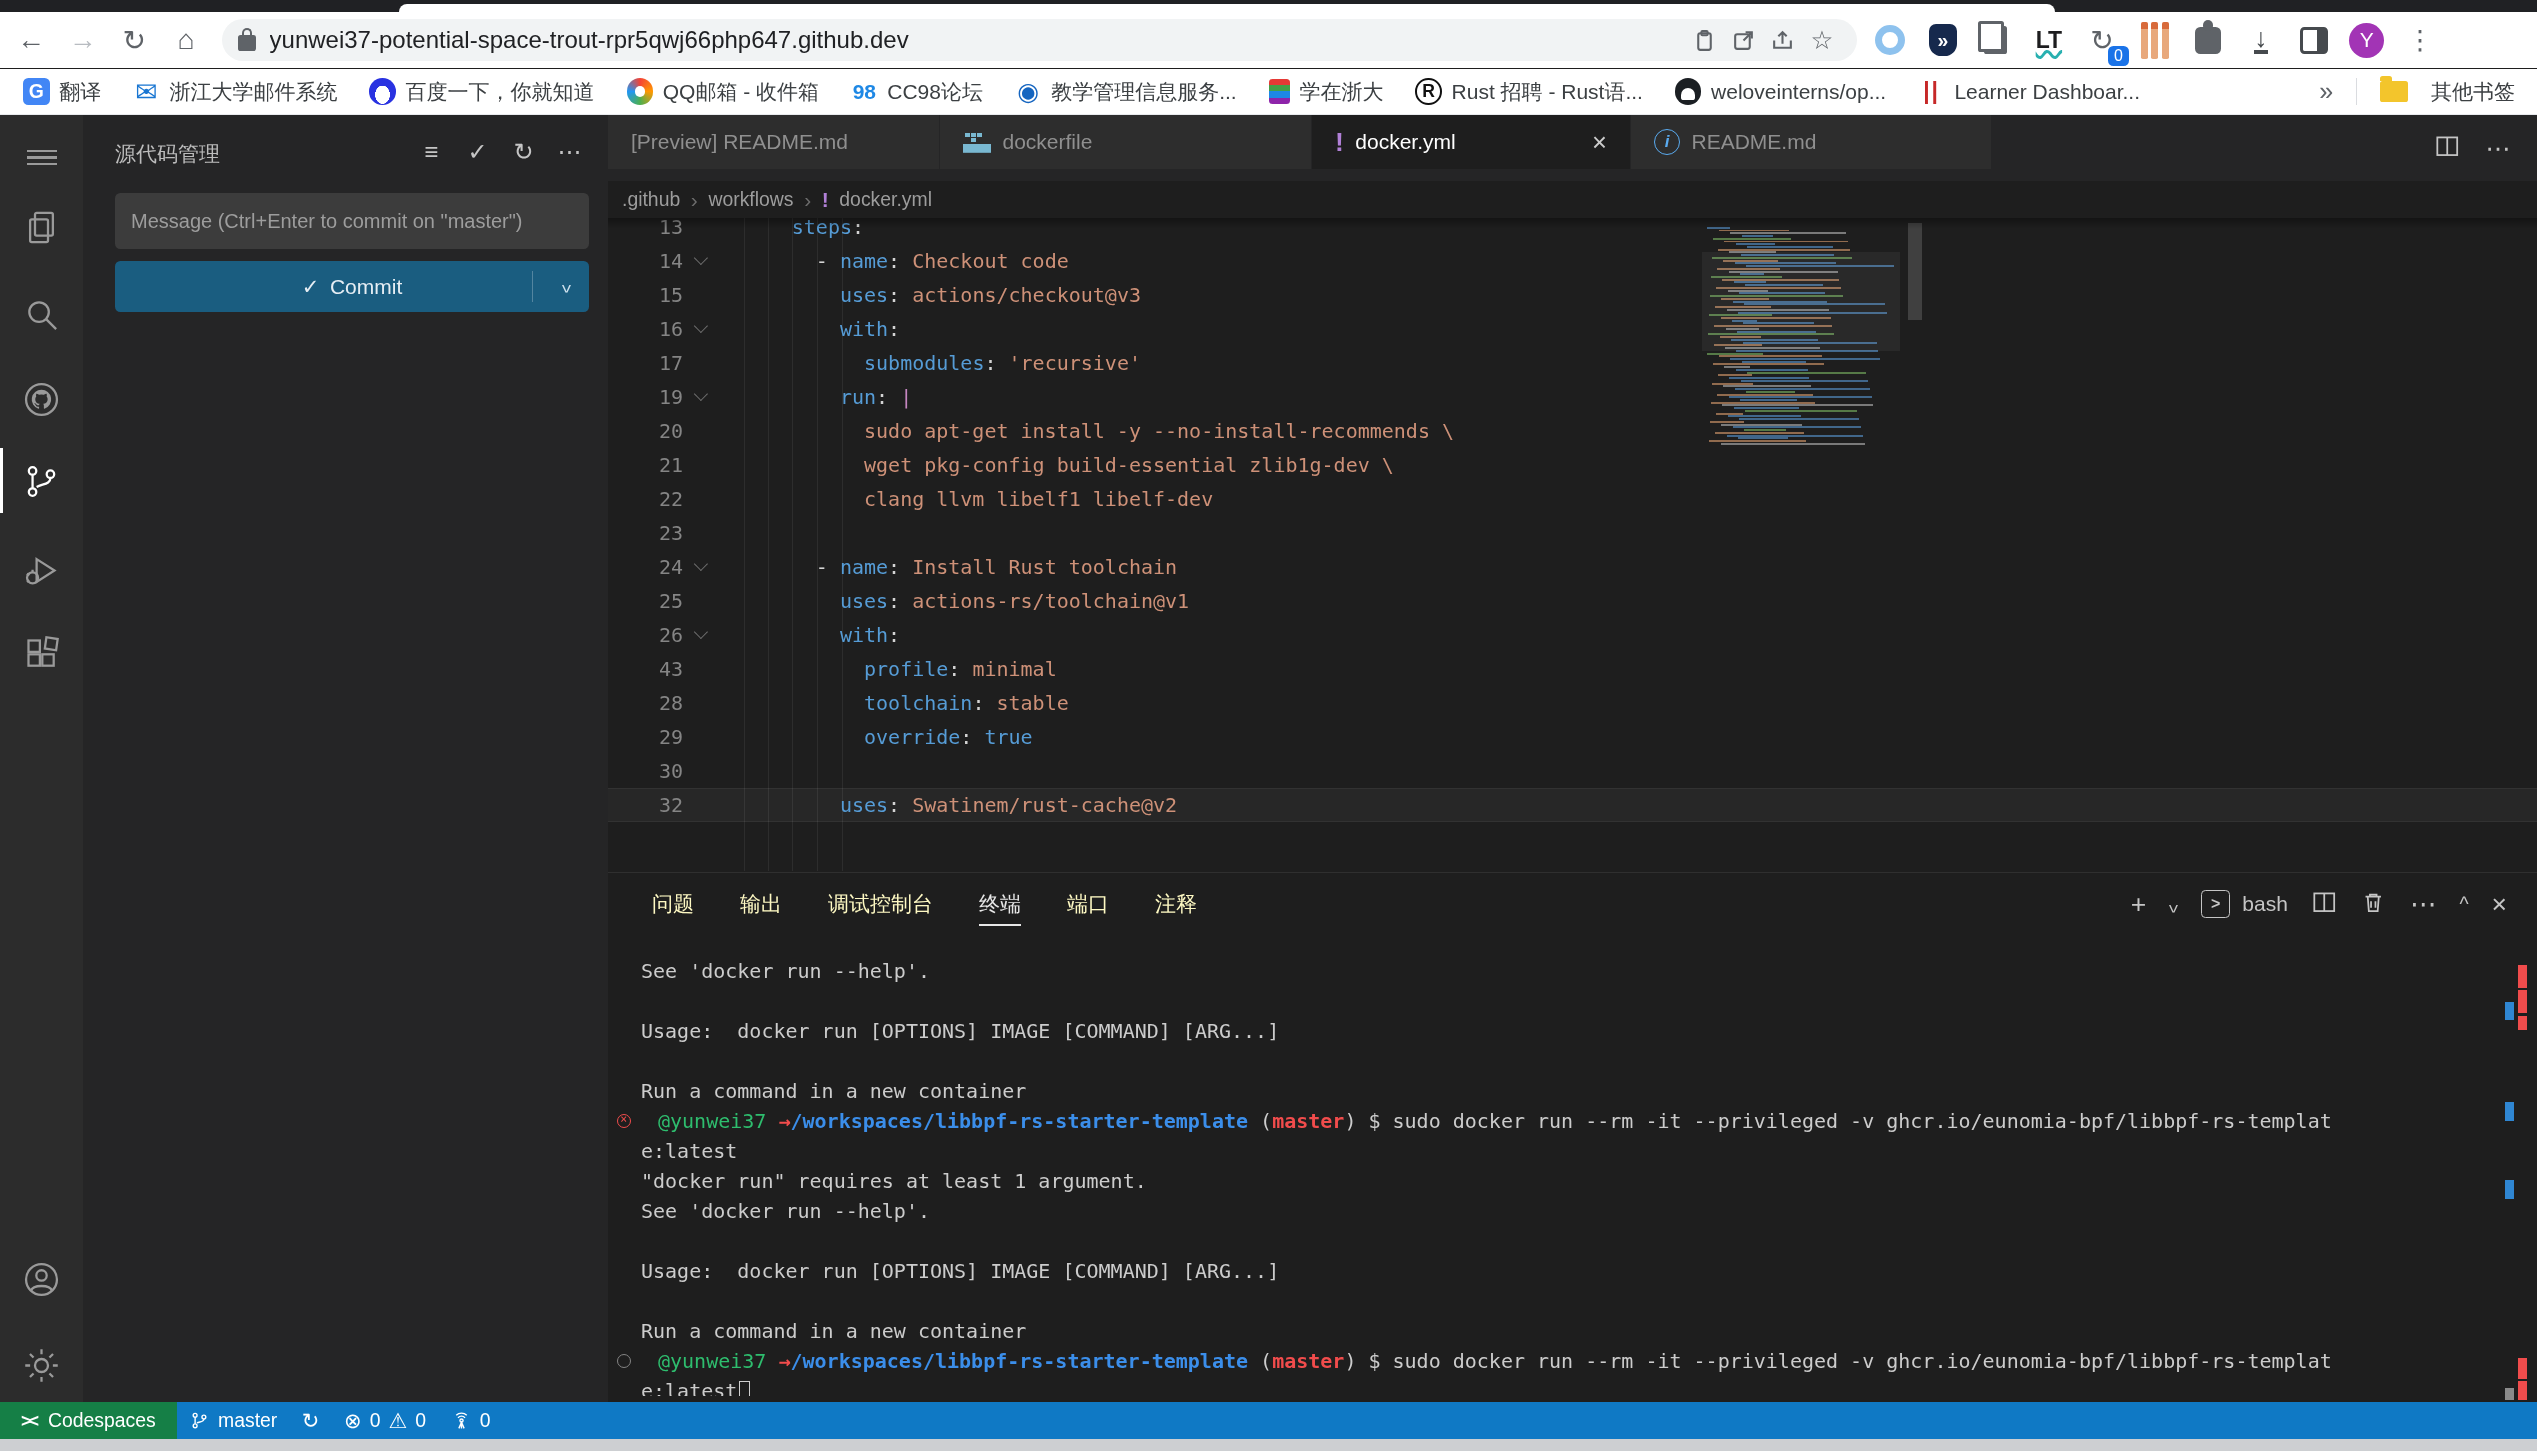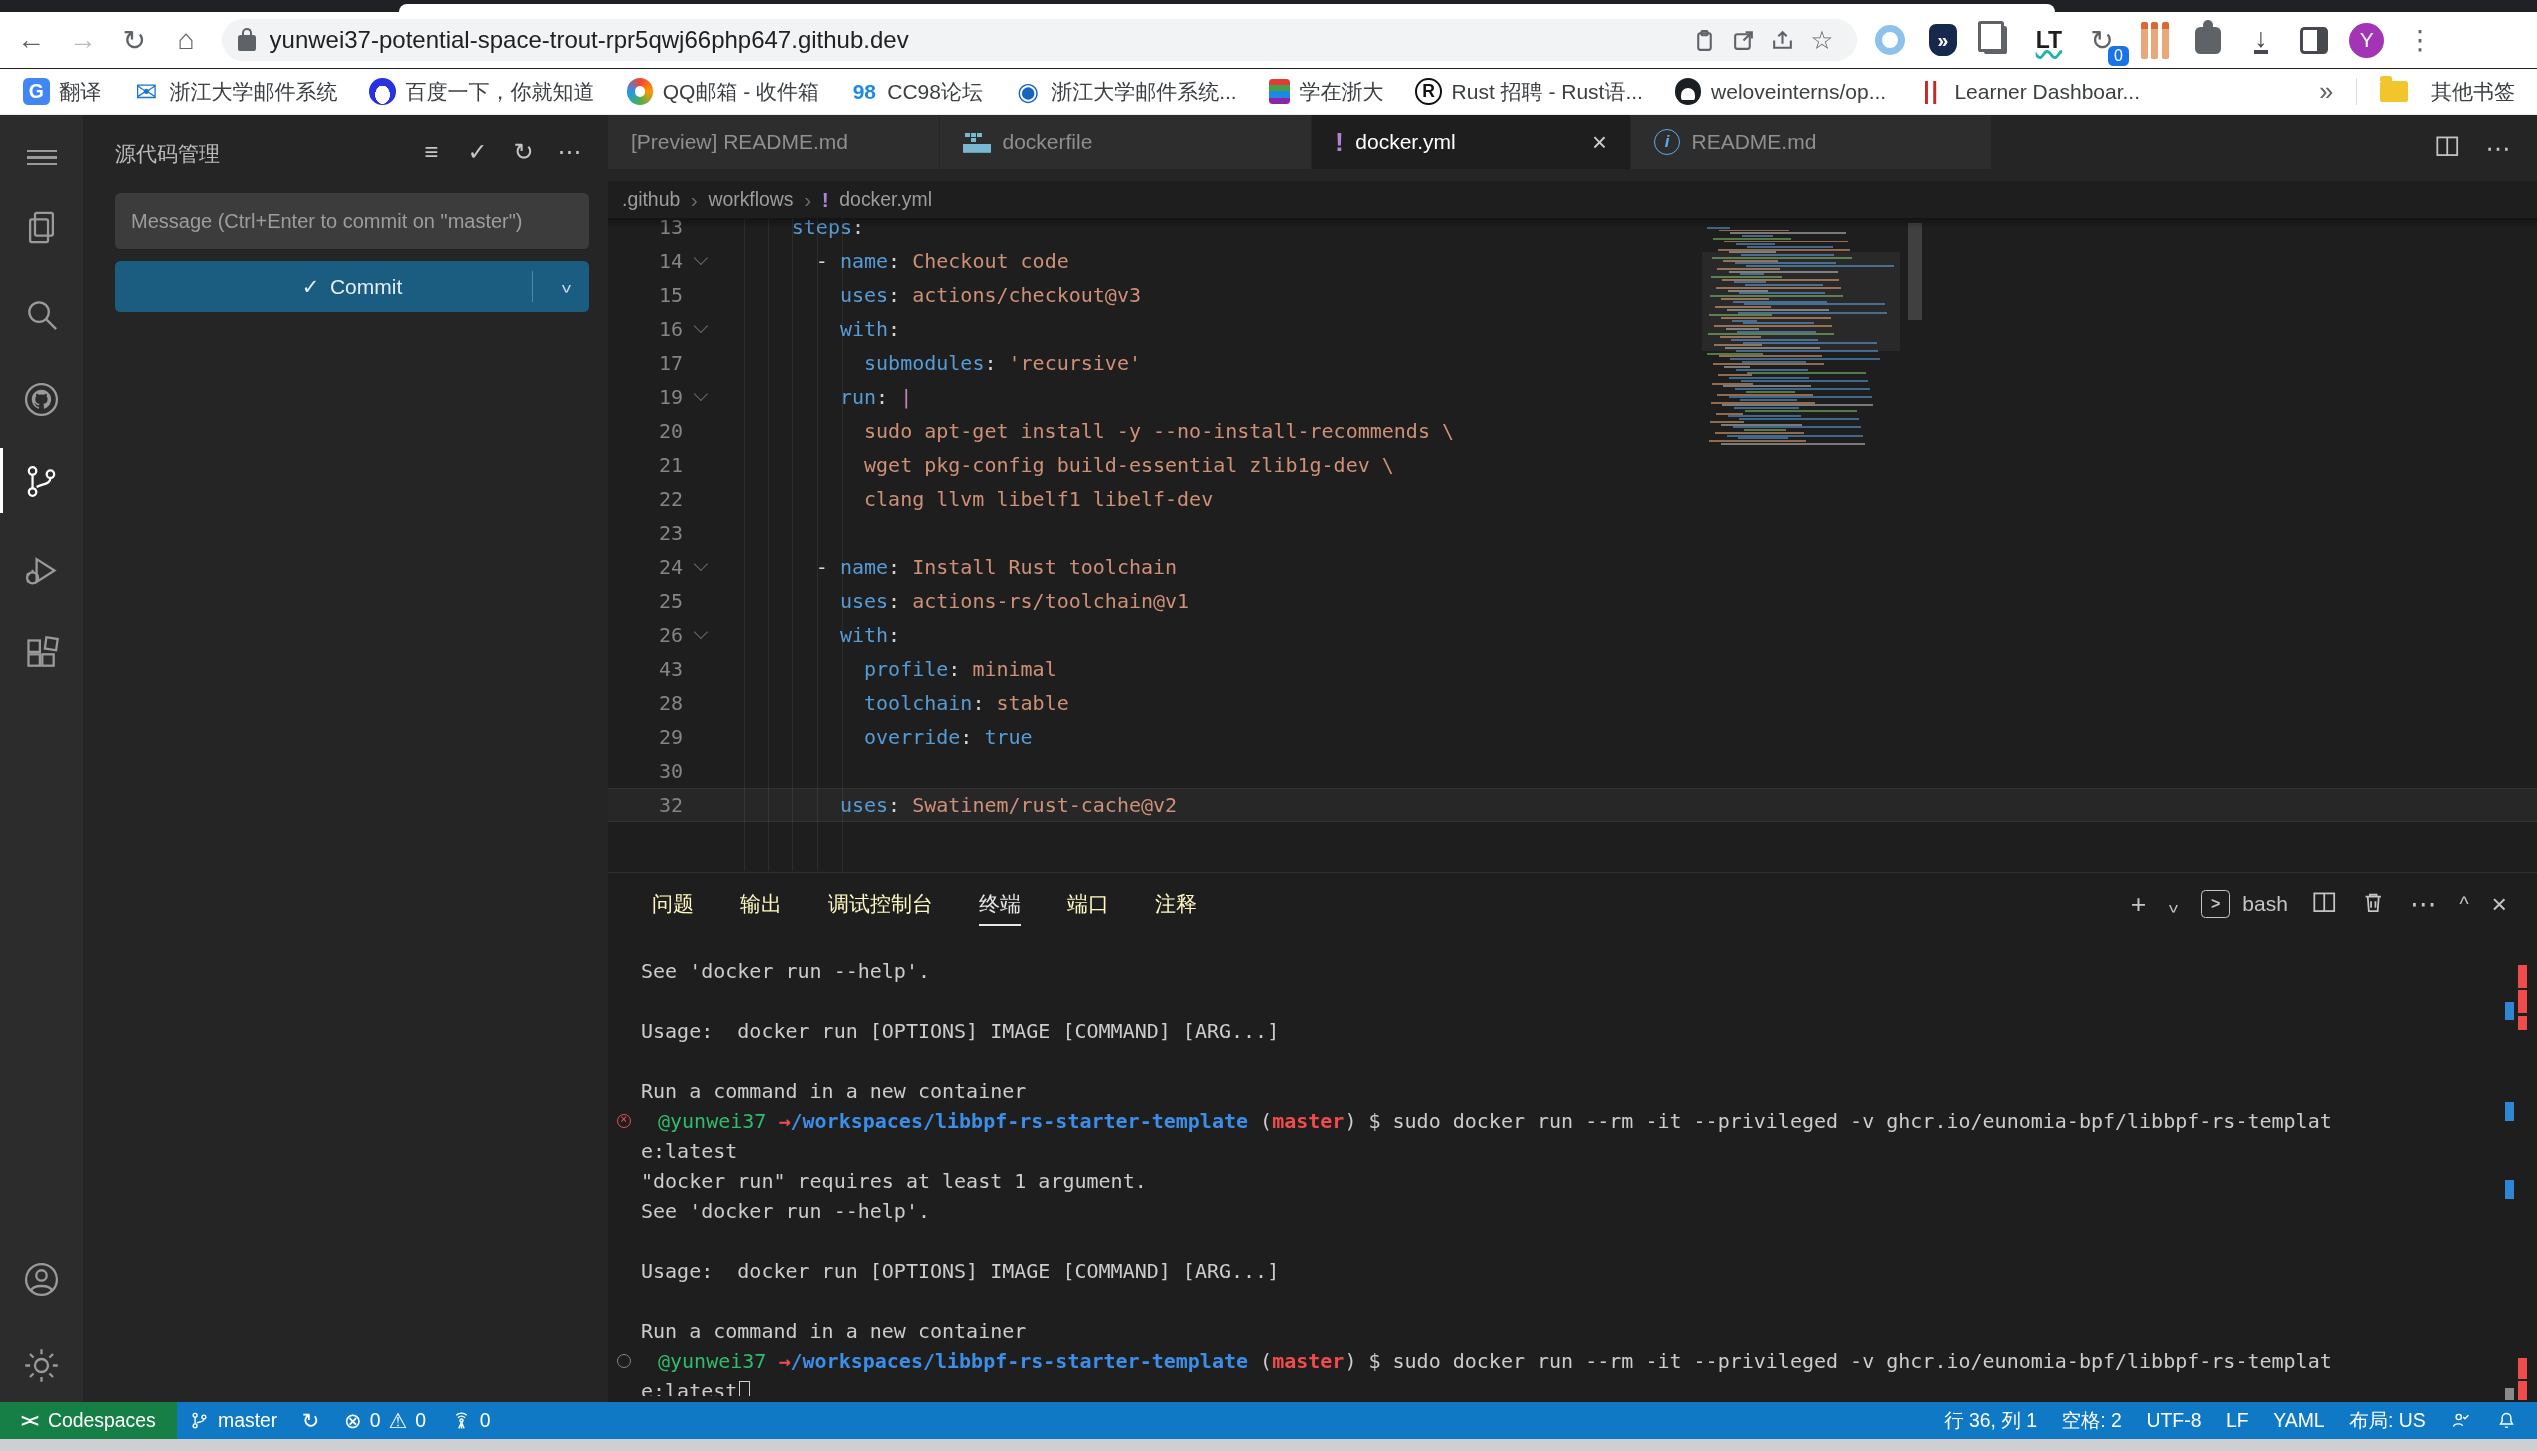--- a/index.html
+++ b/index.html
@@ -257,21 +257,21 @@
         <span class="bm-item">
           <span class="bi bi-qq-mail"></span>
           <span class="bm-label">QQ邮箱 - 收件箱</span>
         </span>
         <span class="bm-item">
           <span class="bi bi-cc98">98</span>
           <span class="bm-label">CC98论坛</span>
         </span>
         <span class="bm-item">
           <span class="bi bi-zju-service">◉</span>
-          <span class="bm-label">浙江大学邮件系统...</span>
+          <span class="bm-label">教学管理信息服务...</span>
         </span>
         <span class="bm-item">
           <span class="bi bi-xuezai-zju"></span>
           <span class="bm-label">学在浙大</span>
         </span>
         <span class="bm-item">
           <span class="bi bi-rust">R</span>
           <span class="bm-label">Rust 招聘 - Rust语...</span>
         </span>
         <span class="bm-item">
@@ -606,38 +606,18 @@
         </div>
         <div class="sb-item">
           <svg viewBox="0 0 24 24">
               <path d="M8 9a5 5 0 0 1 8 0M6 6a8.5 8.5 0 0 1 12 0"></path>
               <circle cx="12" cy="12" r="1.8"></circle>
               <path d="M12 14v7M9 21l3-7 3 7"></path>
             </svg>
           <span>0</span>
         </div>
       </div>
-      <div class="sb-right" id="sb-right">
-
-        <div class="sb-item">行 36, 列 1</div>
-          <div class="sb-item">空格: 2</div>
-          <div class="sb-item">UTF-8</div>
-          <div class="sb-item">LF</div>
-          <div class="sb-item">YAML</div>
-          <div class="sb-item">布局: US</div>
-          <div class="sb-item">
-          <svg viewBox="0 0 24 24">
-              <circle cx="10" cy="8" r="3"></circle>
-              <path d="M4 19c.8-4 9-4 10.5-1M15 8l2 2 4-4"></path>
-            </svg>
-        </div>
-        <div class="sb-item">
-          <svg viewBox="0 0 24 24">
-              <path d="M12 4a5 5 0 0 0-5 5v4l-1.8 3h13.6L17 13V9a5 5 0 0 0-5-5zM10.5 19a1.8 1.8 0 0 0 3 0"></path>
-            </svg>
-        </div>
-      </div>
     </div>
   </div>
 
   <div id="bottomstrip"></div>
 </div>
 
 
 </body></html>

